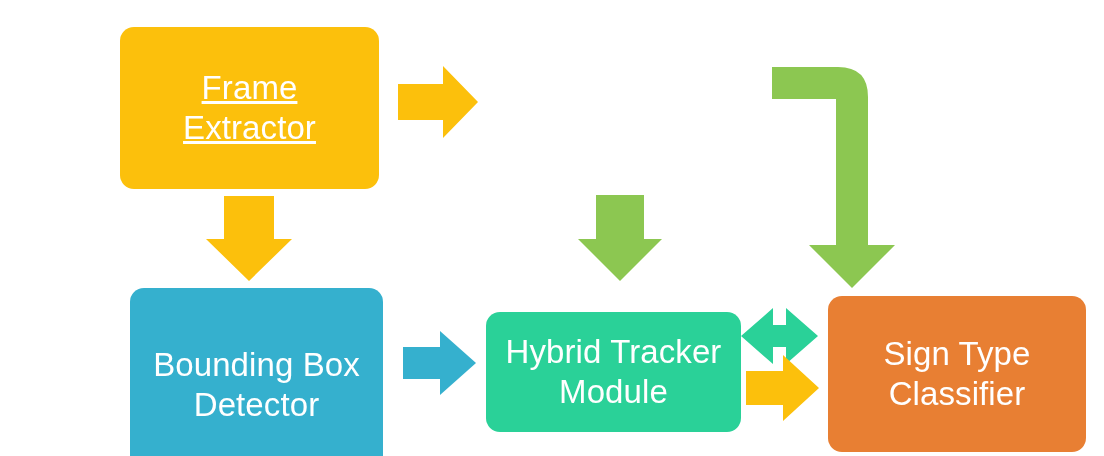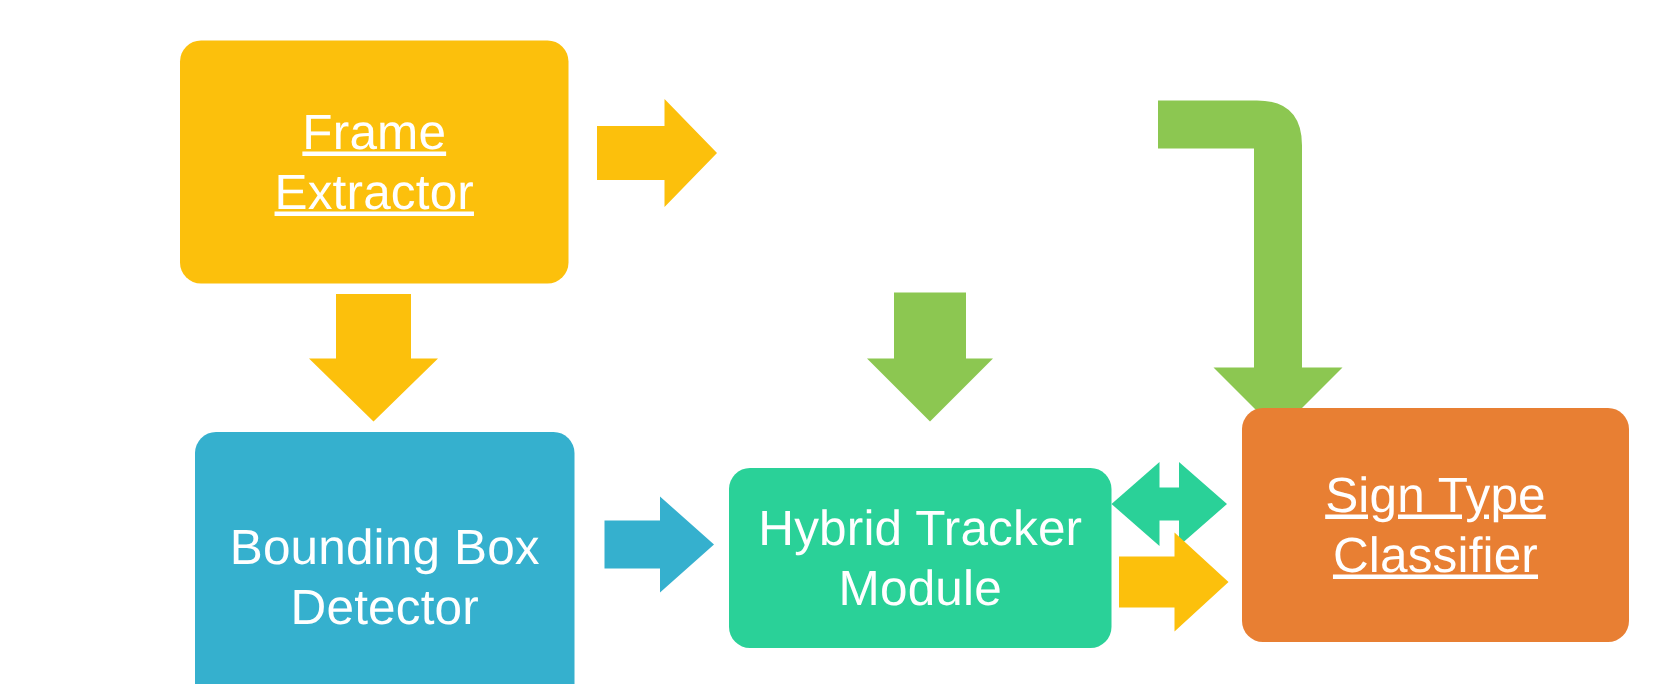--- a/index.html
+++ b/index.html
@@ -107,16 +107,16 @@
   <div class="node-box" style="left:120px; top:27px; width:259px; height:162px; background:#fcc00c;text-decoration:underline;">Frame
 Extractor</div>
 
 
   <div class="node-box" style="left:130px; top:288px; width:253px; height:194px; background:#35b0ce;">Bounding Box
 Detector</div>
 
   <div class="node-box" style="left:486px; top:288px; width:255px; height:120px; background:#2ad198;margin-top:24px;">Hybrid Tracker
 Module</div>
 
-  <div class="node-box" style="left:828px; top:272px; width:258px; height:156px; background:#e87f33;text-decoration:underline;">Sign Type
+  <div class="node-box" style="left:828px; top:296px; width:258px; height:156px; background:#e87f33;">Sign Type
 Classifier</div>
 
 </div>
 
 </body></html>

